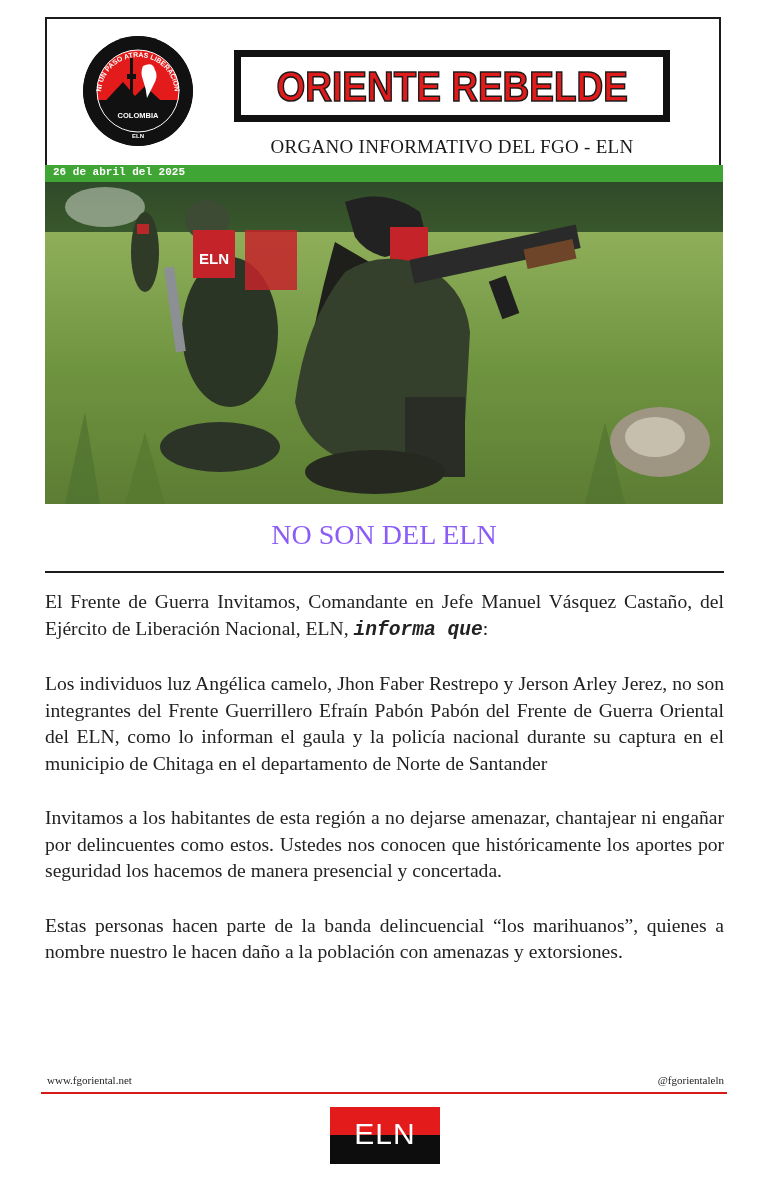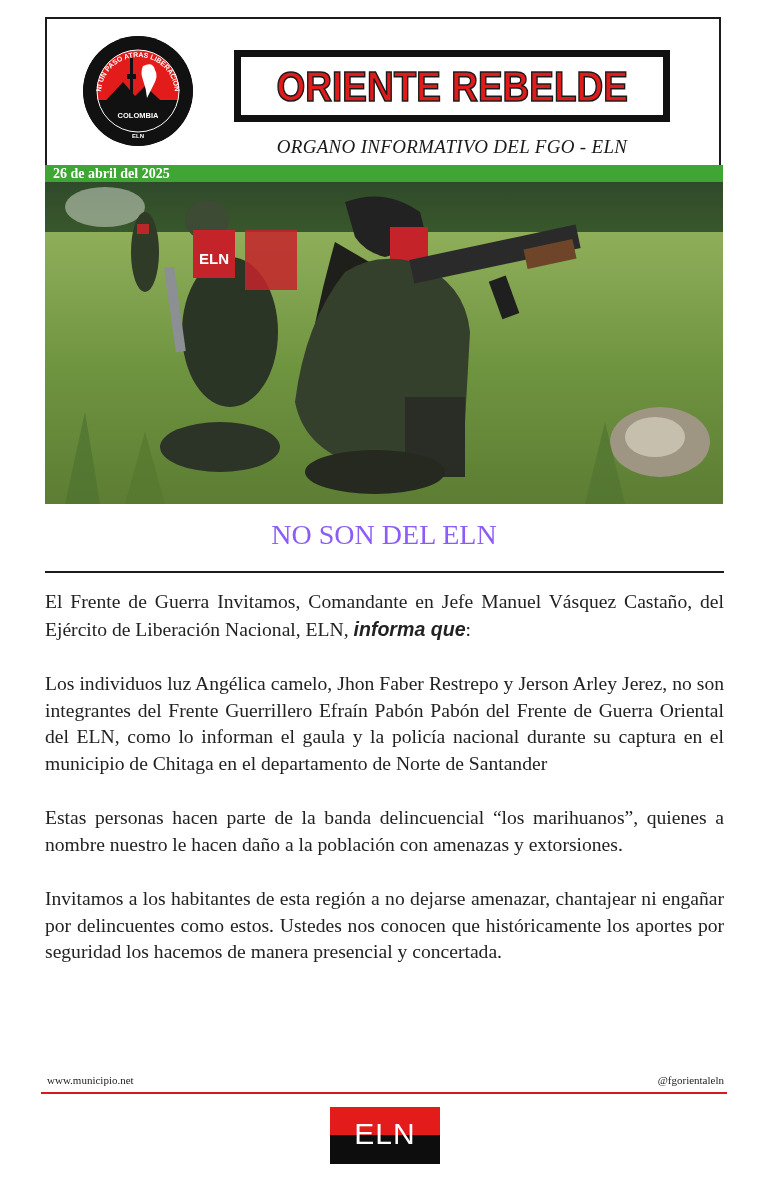--- a/index.html
+++ b/index.html
@@ -4,34 +4,34 @@
 <style>
   html, body { margin: 0; padding: 0; background: #ffffff; }
   body { width: 768px; height: 1187px; position: relative; overflow: hidden; font-family: "Liberation Serif", serif; color: #1a1a1a; }
 
   .header-box { position: absolute; left: 45px; top: 17px; width: 676px; height: 148px; border: 2px solid #1b1b1b; border-bottom: none; background: #fff; box-sizing: border-box; }
   .logo { position: absolute; left: 36px; top: 17px; width: 110px; height: 110px; border-radius: 50%; background: #111; overflow: hidden; }
   .logo svg { width: 110px; height: 110px; display: block; }
 
   .masthead-frame { position: absolute; left: 187px; top: 31px; width: 436px; height: 72px; border: 7px solid #111; box-sizing: border-box; background: #fff; display: flex; align-items: center; justify-content: center; }
   .masthead-title { font-family: "Liberation Sans", sans-serif; font-weight: bold; font-size: 43px; letter-spacing: 0px; color: #e01b1b; transform: scaleX(0.86); -webkit-text-stroke: 1.6px #1a1a1a; line-height: 1; white-space: nowrap; }
-  .subtitle { position: absolute; left: 187px; width: 436px; top: 117px; text-align: center; font-family: "Liberation Serif", serif; font-size: 19px; color: #1a1a1a; letter-spacing: 0.3px; font-style: italic; }
+  .subtitle { position: absolute; left: 187px; width: 436px; top: 117px; text-align: center; font-family: "Liberation Serif", serif; font-size: 19px; color: #1a1a1a; letter-spacing: 0.3px; }
 
   .date-bar { position: absolute; left: 45px; top: 165px; width: 678px; height: 17px; background: #3fa535; }
-  .date-text { position: absolute; left: 8px; top: 1px; font-family: Liberation Serif, serif; font-weight: bold; font-size: 14px; color: #fff; }
+  .date-text { position: absolute; left: 8px; top: 1px; font-family: Liberation Mono, monospace; font-weight: bold; font-size: 11px; color: #fff; }
 
   .photo { position: absolute; left: 45px; top: 182px; width: 678px; height: 322px; overflow: hidden; background: #6c8d3f; }
   .photo svg { display: block; width: 678px; height: 322px; }
 
   .headline { position: absolute; left: 45px; width: 678px; top: 519px; text-align: center; font-family: "Liberation Serif", serif; font-size: 28px; color: #8b5cf6; }
   .rule-black { position: absolute; left: 45px; width: 679px; top: 571px; height: 2px; background: #1b1b1b; }
 
   .body-text { position: absolute; left: 45px; width: 679px; top: 589px; font-family: "Liberation Serif", serif; font-size: 19.6px; line-height: 26.5px; color: #222; text-align: justify; }
   .body-text p { margin: 0 0 28px 0; }
-  .body-text .emph { font-family: Liberation Sans, sans-serif; font-weight: bold; font-style: italic; }
+  .body-text .emph { font-family: Liberation Mono, monospace; font-weight: bold; font-style: italic; }
 
   .footer-left { position: absolute; left: 47px; top: 1074px; font-family: "Liberation Serif", serif; font-size: 11px; color: #222; }
   .footer-right { position: absolute; right: 44px; top: 1074px; font-family: "Liberation Serif", serif; font-size: 11px; color: #222; }
   .rule-red { position: absolute; left: 41px; width: 686px; top: 1092px; height: 2px; background: #d7191c; }
 
   .flag { position: absolute; left: 330px; top: 1107px; width: 110px; height: 57px; }
   .flag-top { position: absolute; left: 0; top: 0; width: 110px; height: 28px; background: #e31b1b; }
   .flag-bottom { position: absolute; left: 0; top: 28px; width: 110px; height: 29px; background: #0d0d0d; }
   .flag-text { position: absolute; left: 0; width: 110px; top: 12px; text-align: center; font-family: "Liberation Sans", sans-serif; font-size: 30px; color: #fff; letter-spacing: 1px; line-height: 1; }
 </style>
@@ -121,25 +121,25 @@
     <path d="M540,322 L560,240 L580,322 Z" fill="#4f7230" opacity="0.6"></path>
   </svg>
 </div>
 
 <div class="headline">NO SON DEL ELN</div>
 <div class="rule-black"></div>
 
 <div class="body-text">
   <p><span>El Frente de Guerra Invitamos, Comandante en Jefe Manuel Vásquez Castaño, del Ejército de Liberación Nacional, ELN, </span><span class="emph">informa que</span><span>:</span></p>
   <p>Los individuos luz Angélica camelo, Jhon Faber Restrepo y Jerson Arley Jerez, no son integrantes del Frente Guerrillero Efraín Pabón Pabón del Frente de Guerra Oriental del ELN, como lo informan el gaula y la policía nacional durante su captura en el municipio de Chitaga en el departamento de Norte de Santander</p>
+  <p>Invitamos a los habitantes de esta región a no dejarse amenazar, chantajear ni engañar por delincuentes como estos. Ustedes nos conocen que históricamente los aportes por seguridad los hacemos de manera presencial y concertada.</p>
   <p>Estas personas hacen parte de la banda delincuencial “los marihuanos”, quienes a nombre nuestro le hacen daño a la población con amenazas y extorsiones.</p>
-  <p>Invitamos a los habitantes de esta región a no dejarse amenazar, chantajear ni engañar por delincuentes como estos. Ustedes nos conocen que históricamente los aportes por seguridad los hacemos de manera presencial y concertada.</p>
 </div>
 
-<div class="footer-left">www.municipio.net</div>
+<div class="footer-left">www.fgoriental.net</div>
 <div class="footer-right">@fgorientaleln</div>
 <div class="rule-red"></div>
 
 <div class="flag">
   <div class="flag-top"></div>
   <div class="flag-bottom"></div>
   <div class="flag-text">ELN</div>
 </div>
 
 </body></html>

